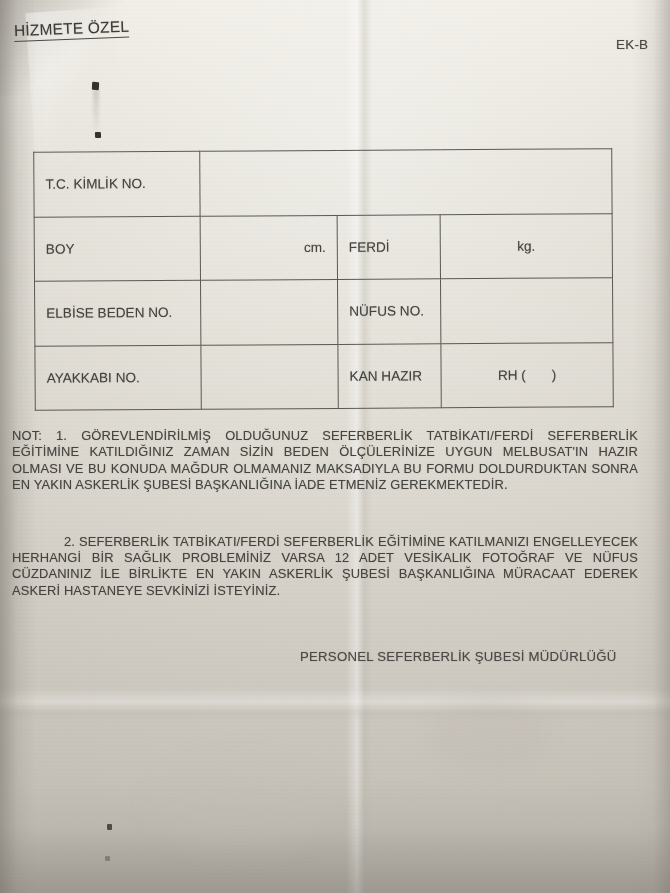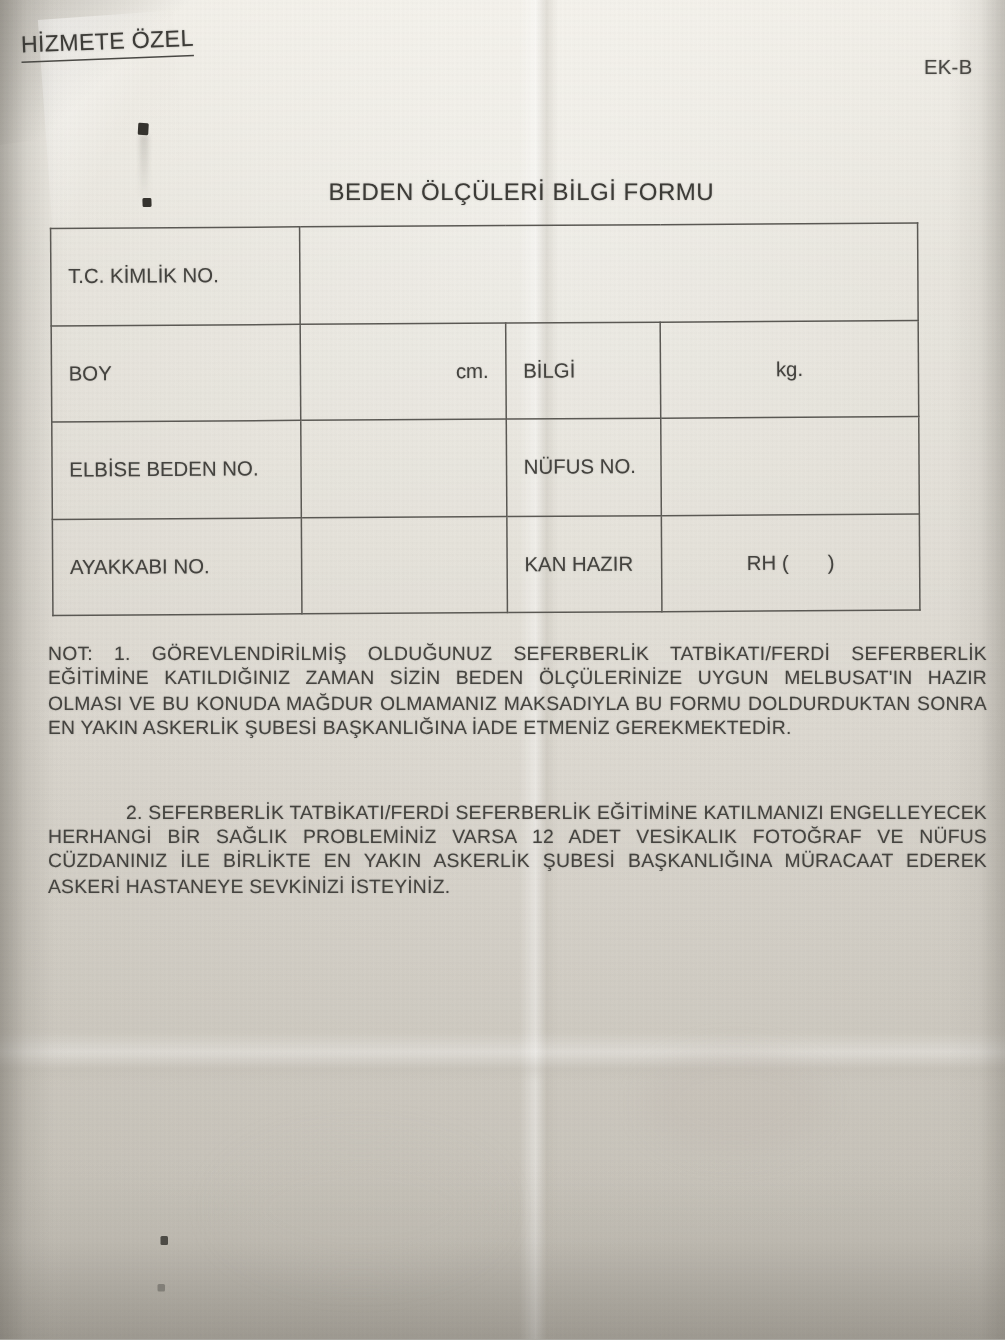--- a/index.html
+++ b/index.html
@@ -152,21 +152,21 @@
   }
   td.cell-label     { text-align: left; }
   td.cell-unit      { text-align: right; padding-right: 26px; }
   td.cell-blank     { }
   td.cell-rh        { text-align: center; }
   .rh-text .gap { display: inline-block; width: 26px; }
 
   
   #notes {
     position: absolute;
-    left: 32px;
+    left: 12px;
     top: 428px;
     width: 626px;
   }
   .note-para {
     font-size: 12.9px;
     line-height: 16.4px;
     color: #454440;
     text-align: justify;
     text-justify: inter-word;
     letter-spacing: 0.15px;
@@ -218,39 +218,38 @@
   <div class="ink" id="classification">HİZMETE ÖZEL</div>
 
   <div class="ink" id="annex-label">EK-B</div>
 
   <div class="staple-smear"></div>
   <div class="staple s1"></div>
   <div class="staple s2"></div>
   <div class="staple s3"></div>
   <div class="staple s4"></div>
 
-  <div class="ink" id="form-title">BEDEN ÖLÇÜLERİ BİLGİ FORMU</div>
 
   <div id="form-table">
     <table>
       <colgroup>
         <col style="width:166px">
         <col style="width:137px">
         <col style="width:103px">
         <col style="width:172px">
       </colgroup>
       <tbody>
         <tr>
           <td class="cell-label">T.C. KİMLİK NO.</td>
           <td class="cell-blank" colspan="3"></td>
         </tr>
         <tr>
           <td class="cell-label">BOY</td>
           <td class="cell-unit">cm.</td>
-          <td class="cell-label">BİLGİ</td>
+          <td class="cell-label">FERDİ</td>
           <td class="cell-rh">kg.</td>
         </tr>
         <tr>
           <td class="cell-label">ELBİSE BEDEN NO.</td>
           <td class="cell-blank"></td>
           <td class="cell-label">NÜFUS NO.</td>
           <td class="cell-blank"></td>
         </tr>
         <tr>
           <td class="cell-label">AYAKKABI NO.</td>
@@ -264,15 +263,16 @@
         </tr>
       </tbody>
     </table>
   </div>
 
   <div id="notes">
     <p class="note-para">NOT: 1.   GÖREVLENDİRİLMİŞ OLDUĞUNUZ SEFERBERLİK TATBİKATI/FERDİ SEFERBERLİK EĞİTİMİNE KATILDIĞINIZ ZAMAN SİZİN BEDEN ÖLÇÜLERİNİZE UYGUN MELBUSAT'IN HAZIR OLMASI VE BU KONUDA MAĞDUR OLMAMANIZ MAKSADIYLA BU FORMU DOLDURDUKTAN SONRA EN YAKIN ASKERLİK ŞUBESİ BAŞKANLIĞINA İADE ETMENİZ GEREKMEKTEDİR.</p>
     <p class="note-para indented">2.   SEFERBERLİK TATBİKATI/FERDİ SEFERBERLİK EĞİTİMİNE KATILMANIZI ENGELLEYECEK HERHANGİ BİR SAĞLIK PROBLEMİNİZ VARSA 12 ADET VESİKALIK FOTOĞRAF VE NÜFUS CÜZDANINIZ İLE BİRLİKTE EN YAKIN ASKERLİK ŞUBESİ BAŞKANLIĞINA MÜRACAAT EDEREK ASKERİ HASTANEYE SEVKİNİZİ İSTEYİNİZ.</p>
   </div>
 
+  <div class="ink" id="signature-block">PERSONEL SEFERBERLİK ŞUBESİ MÜDÜRLÜĞÜ</div>
 
   <div class="grain"></div>
 </div>
 
 </body></html>

